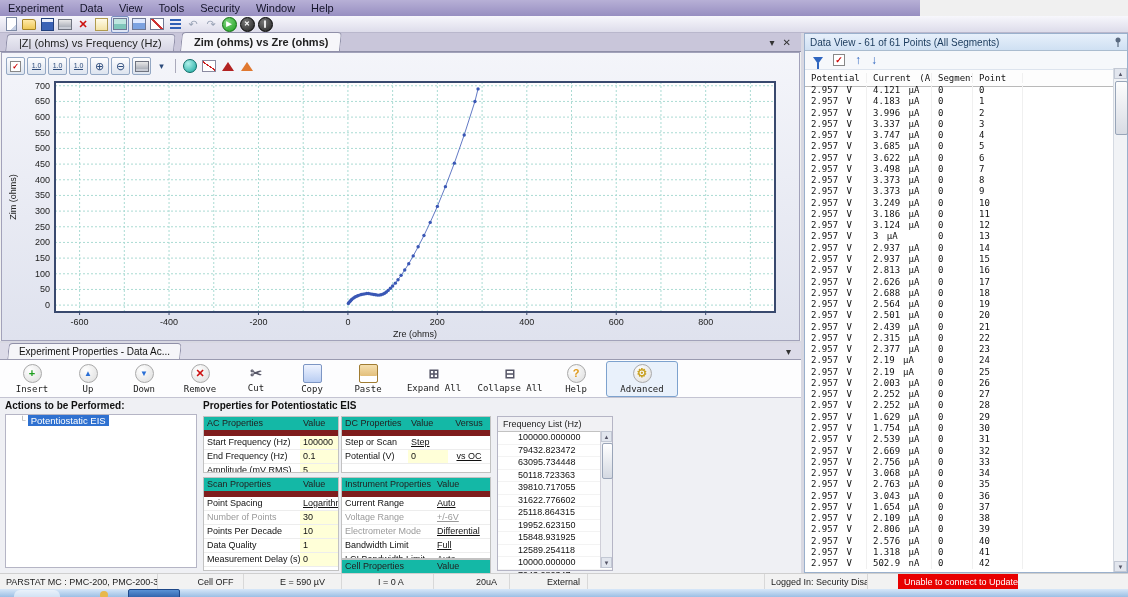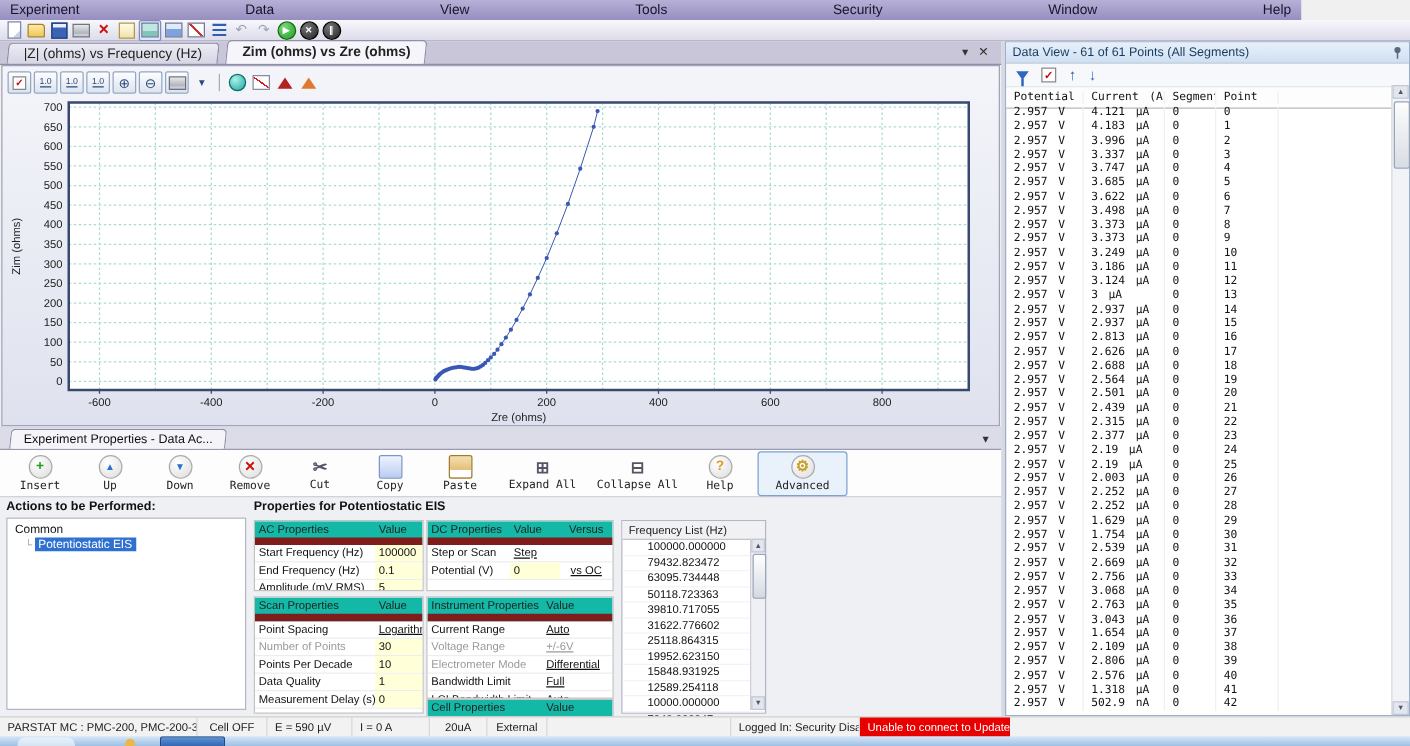--- a/index.html
+++ b/index.html
@@ -2,23 +2,23 @@
 <html><head>
 <meta charset="utf-8">
 <style>
   html,body{margin:0;padding:0;}
   body{width:1128px;height:597px;overflow:hidden;position:relative;background:#f0f0f0;
        font-family:"Liberation Sans",sans-serif;font-size:11px;color:#111;
        -webkit-font-smoothing:antialiased;}
   #app{position:absolute;inset:0;}
 
   
-  #menubar{position:absolute;left:0;top:0;width:1041px;height:16px;
+  #menubar{position:absolute;left:0;top:0;width:920px;height:16px;
     background:linear-gradient(#b7b0d6,#978ec1);display:flex;align-items:center;
-    border-bottom:1px solid #7d74a8;justify-content:space-between;}
+    border-bottom:1px solid #7d74a8;}
   .menu-item{padding:0 8px;font-size:11px;color:#15152a;cursor:default;line-height:15px;}
 
   
   #toolbar{position:absolute;left:0;top:16px;width:1128px;height:17px;
     background:linear-gradient(#f7f7fc,#dddcea);border-bottom:1px solid #b9b7cc;
     display:flex;align-items:center;padding-left:2px;box-sizing:border-box;}
   .tbtn{width:16px;height:15px;margin:0 1px;display:inline-flex;align-items:center;justify-content:center;position:relative;}
   .tbtn.pressed{border:1px solid #7a8fc0;background:#dfe6f5;border-radius:2px;}
   .ic-doc{width:9px;height:12px;background:linear-gradient(135deg,#fff 72%,#c6d0e4 72%);border:1px solid #7d8aa5;}
   .ic-folder{width:12px;height:9px;background:linear-gradient(#ffe9a8,#eec857);border:1px solid #a58325;border-radius:1px 3px 1px 1px;}
@@ -129,21 +129,21 @@
     border-bottom:1px solid #b9b9b9;background:#fdfdfd;align-items:center;}
   #dv-rows{position:absolute;left:0;top:51px;right:13px;bottom:3px;overflow:hidden;}
   .dvrow{display:flex;height:11.28px;line-height:11.28px;font-family:"DejaVu Sans Mono",monospace;font-size:9px;}
   .dvc{padding-left:6px;box-sizing:border-box;border-right:1px solid #f0f0f0;overflow:hidden;white-space:pre;word-spacing:3px;}
   .dvc.c1{width:62px;}.dvc.c2{width:65px;}.dvc.c3{width:41px;}.dvc.c4{width:50px;}.dvc.c5{flex:1;border-right:none;}
   #dv-scroll{position:absolute;right:0;top:34px;width:13px;bottom:0;background:#f1f3f6;border-left:1px solid #d5dae2;}
   #dv-thumb{position:absolute;left:1px;top:13px;width:11px;height:52px;background:linear-gradient(#fdfdfd,#d8dce4);border:1px solid #98a5b8;border-radius:2px;}
 
   
   #statusbar{position:absolute;left:0;top:573px;width:1128px;height:16px;background:#f2f2f2;
-    border-top:1px solid #cfcfcf;display:flex;align-items:center;font-size:9px;color:#222;}
+    border-top:1px solid #cfcfcf;display:flex;align-items:center;font-size:9px;color:#222;gap:30px;}
   .sb-item{height:100%;display:flex;align-items:center;padding:0 6px;border-right:1px solid #d8d8d8;box-sizing:border-box;white-space:nowrap;overflow:hidden;}
   .sb-item:nth-child(1){width:158px;}
   .sb-item:nth-child(2){width:56px;justify-content:center;}
   .sb-item:nth-child(3){width:68px;}
   .sb-item:nth-child(4){width:62px;}
   .sb-item:nth-child(5){width:46px;justify-content:center;}
   .sb-item:nth-child(6){width:48px;justify-content:center;}
   .sb-item:nth-child(7){margin-left:146px;width:104px;border-left:1px solid #d8d8d8;}
   .sb-item.alert{background:#e80000;color:#fff;border:none;width:120px;justify-content:flex-start;}
 
@@ -424,21 +424,20 @@
       </div>
       <div class="abtn pressed wide">
         <div class="aicon" style="color: rgb(200, 160, 32); font-size: 12px;">⚙</div>
         <div class="albl">Advanced</div>
       </div>
     </div>
 
   <div id="props">
     <div class="sec-hdr" style="left:5px;top:2px;">Actions to be Performed:</div>
     <div id="tree-box">
-      <div class="tree-root">Common</div>
       <div class="tree-child">
         <span class="tree-elbow">└</span>
         <span class="tree-sel">Potentiostatic EIS</span>
       </div>
     </div>
     <div class="sec-hdr" style="left:203px;top:2px;">Properties for Potentiostatic EIS</div>
 
     <div id="ac-table" class="ptable t-ac" style="left:203px;top:18px;width:134px;height:55px;">
         <div class="prow hdr">
           <div class="pcell">AC Properties</div>

